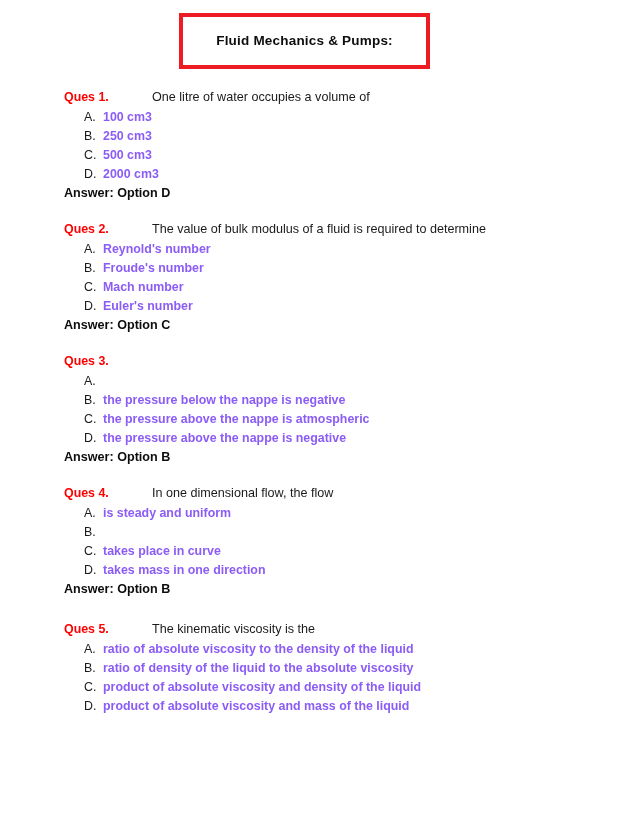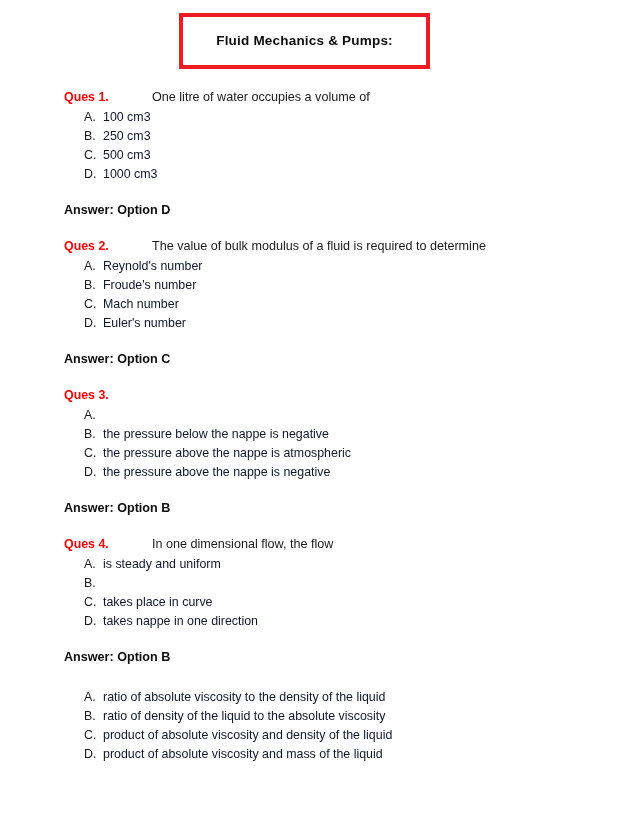--- a/index.html
+++ b/index.html
@@ -90,29 +90,30 @@
     line-height: 19px;
     font-size: 12.4px;
     white-space: nowrap;
   }
   .opt-letter {
     width: 19px;
     flex: 0 0 19px;
     color: #1a1a1a;
   }
   .opt-text {
-    color: #0f172a;
+    color: #8b5cf6;
+    font-weight: bold;
   }
 
   .answer {
     font-size: 12.6px;
     font-weight: bold;
     color: #0d0d0d;
     line-height: 19px;
-    margin-top: 17px;
+    margin-top: 0;
     margin-bottom: 17px;
     white-space: nowrap;
   }
 </style>
 </head>
 <body>
 
 <div class="page">
 
   <div class="title-box">
@@ -134,21 +135,21 @@
         <div class="option">
           <span class="opt-letter">B.</span>
           <span class="opt-text">250 cm3</span>
         </div>
         <div class="option">
           <span class="opt-letter">C.</span>
           <span class="opt-text">500 cm3</span>
         </div>
         <div class="option">
           <span class="opt-letter">D.</span>
-          <span class="opt-text">1000 cm3</span>
+          <span class="opt-text">2000 cm3</span>
         </div>
       </div>
       <div class="answer">Answer: Option D</div>
     </div>
 
     <div class="qblock">
       <div class="qline">
         <span class="qlabel">Ques 2.</span>
         <span class="qtext">The value of bulk modulus of a fluid is required to determine</span>
       </div>
@@ -209,27 +210,31 @@
         </div>
         <div class="option">
           <span class="opt-letter">B.</span>
         </div>
         <div class="option">
           <span class="opt-letter">C.</span>
           <span class="opt-text">takes place in curve</span>
         </div>
         <div class="option">
           <span class="opt-letter">D.</span>
-          <span class="opt-text">takes nappe in one direction</span>
+          <span class="opt-text">takes mass in one direction</span>
         </div>
       </div>
       <div class="answer">Answer: Option B</div>
     </div>
 
     <div class="qblock extra-gap">
+      <div class="qline">
+        <span class="qlabel">Ques 5.</span>
+        <span class="qtext">The kinematic viscosity is the</span>
+      </div>
       <div class="options">
         <div class="option">
           <span class="opt-letter">A.</span>
           <span class="opt-text">ratio of absolute viscosity to the density of the liquid</span>
         </div>
         <div class="option">
           <span class="opt-letter">B.</span>
           <span class="opt-text">ratio of density of the liquid to the absolute viscosity</span>
         </div>
         <div class="option">

